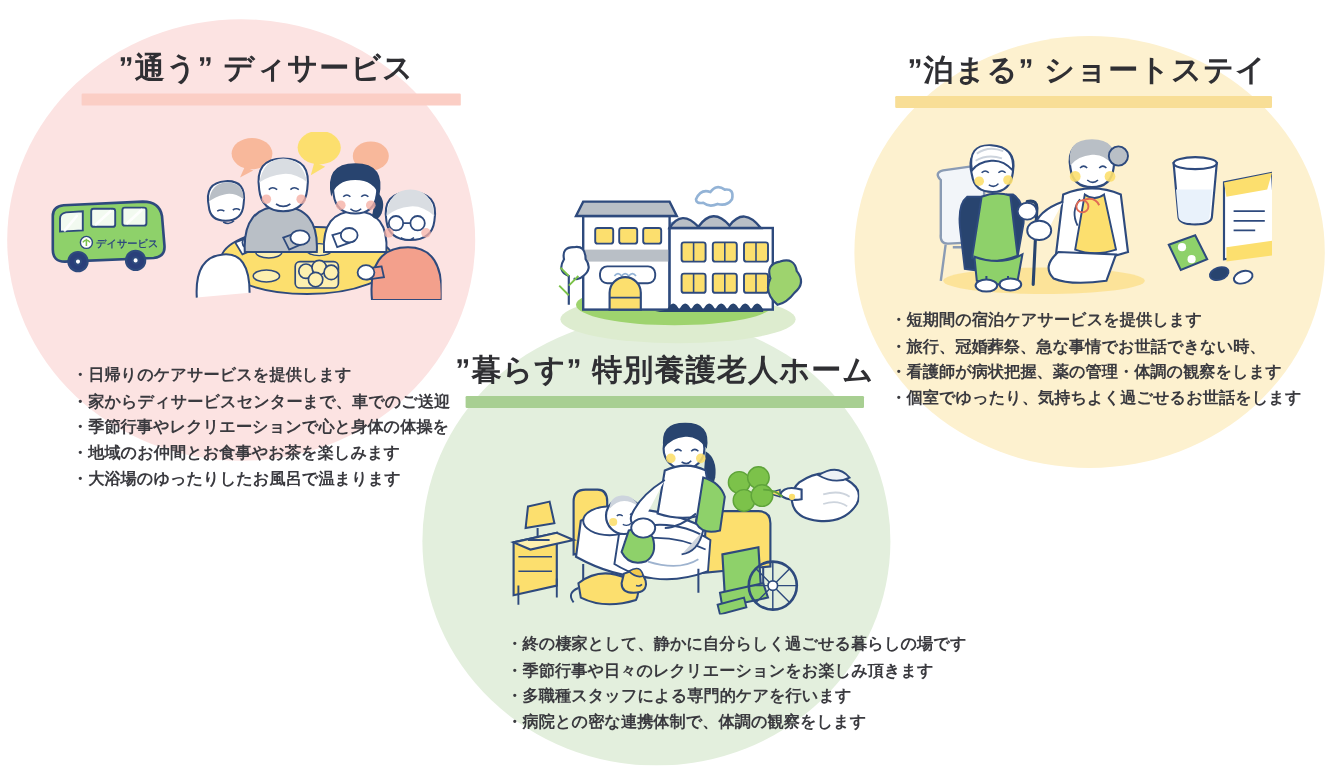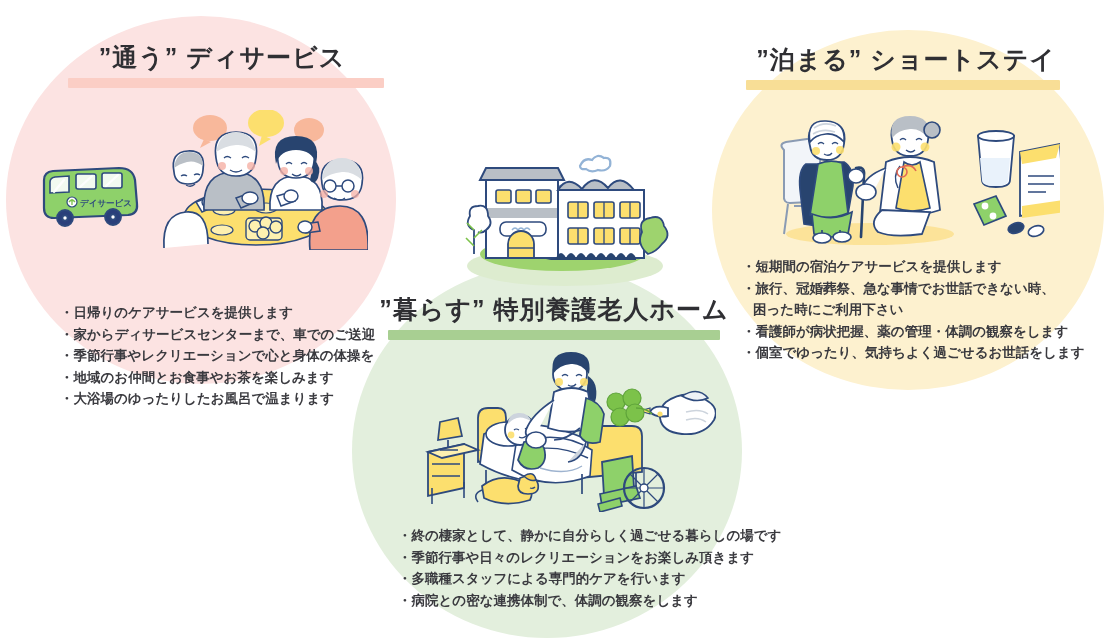--- a/index.html
+++ b/index.html
@@ -32,21 +32,21 @@
   #title-stay .bar{background:#f8de96;margin-left:16px;margin-right:22px;}
   #title-live{left:378px;top:296px;width:352px;}
   #title-live .bar{background:#a8cf92;margin-left:10px;margin-right:10px;}
 
   
   .bullets{position:absolute;color:#3a3a3f;font-size:13.5px;line-height:21.5px;white-space:nowrap;}
   .bullets div{font-weight:bold;}
   .bullets .ind{padding-left:11px;}
   #list-day {left:60px; top:254px;margin-top:48px;}
   #list-stay{left:742px;top:256px;}
-  #list-live{left:398px;top:526px;font-family:Liberation Mono, monospace;}
+  #list-live{left:422px;top:526px;}
 
   
   .ill{position:absolute;}
   #ill-bus   {left:34px; top:160px;text-align:right;}
   #ill-table {left:150px;top:110px;}
   #ill-build {left:452px;top:150px;}
   #ill-stay  {left:766px;top:106px;}
   #ill-live  {left:420px;top:352px;}
 </style>
 </head>
@@ -338,21 +338,20 @@
       <g stroke="#2e4a7d" stroke-width="1.6">
         <ellipse cx="250" cy="122" rx="8" ry="5" transform="rotate(-18 250 122)" fill="#28446f"></ellipse>
         <ellipse cx="270" cy="125" rx="8" ry="5" transform="rotate(-18 270 125)" fill="#ffffff"></ellipse>
       </g>
     </svg>
   </div>
 
   <div class="bullets" id="list-stay">
     <div>・短期間の宿泊ケアサービスを提供します</div>
     <div>・旅行、冠婚葬祭、急な事情でお世話できない時、</div>
-    <div class="ind">困った時にご利用下さい</div>
     <div>・看護師が病状把握、薬の管理・体調の観察をします</div>
     <div>・個室でゆったり、気持ちよく過ごせるお世話をします</div>
   </div>
 
   <div class="title-wrap" id="title-live">
     <div class="title">”暮らす” 特別養護老人ホーム</div>
     <div class="bar"></div>
   </div>
 
   <div class="ill" id="ill-live">

